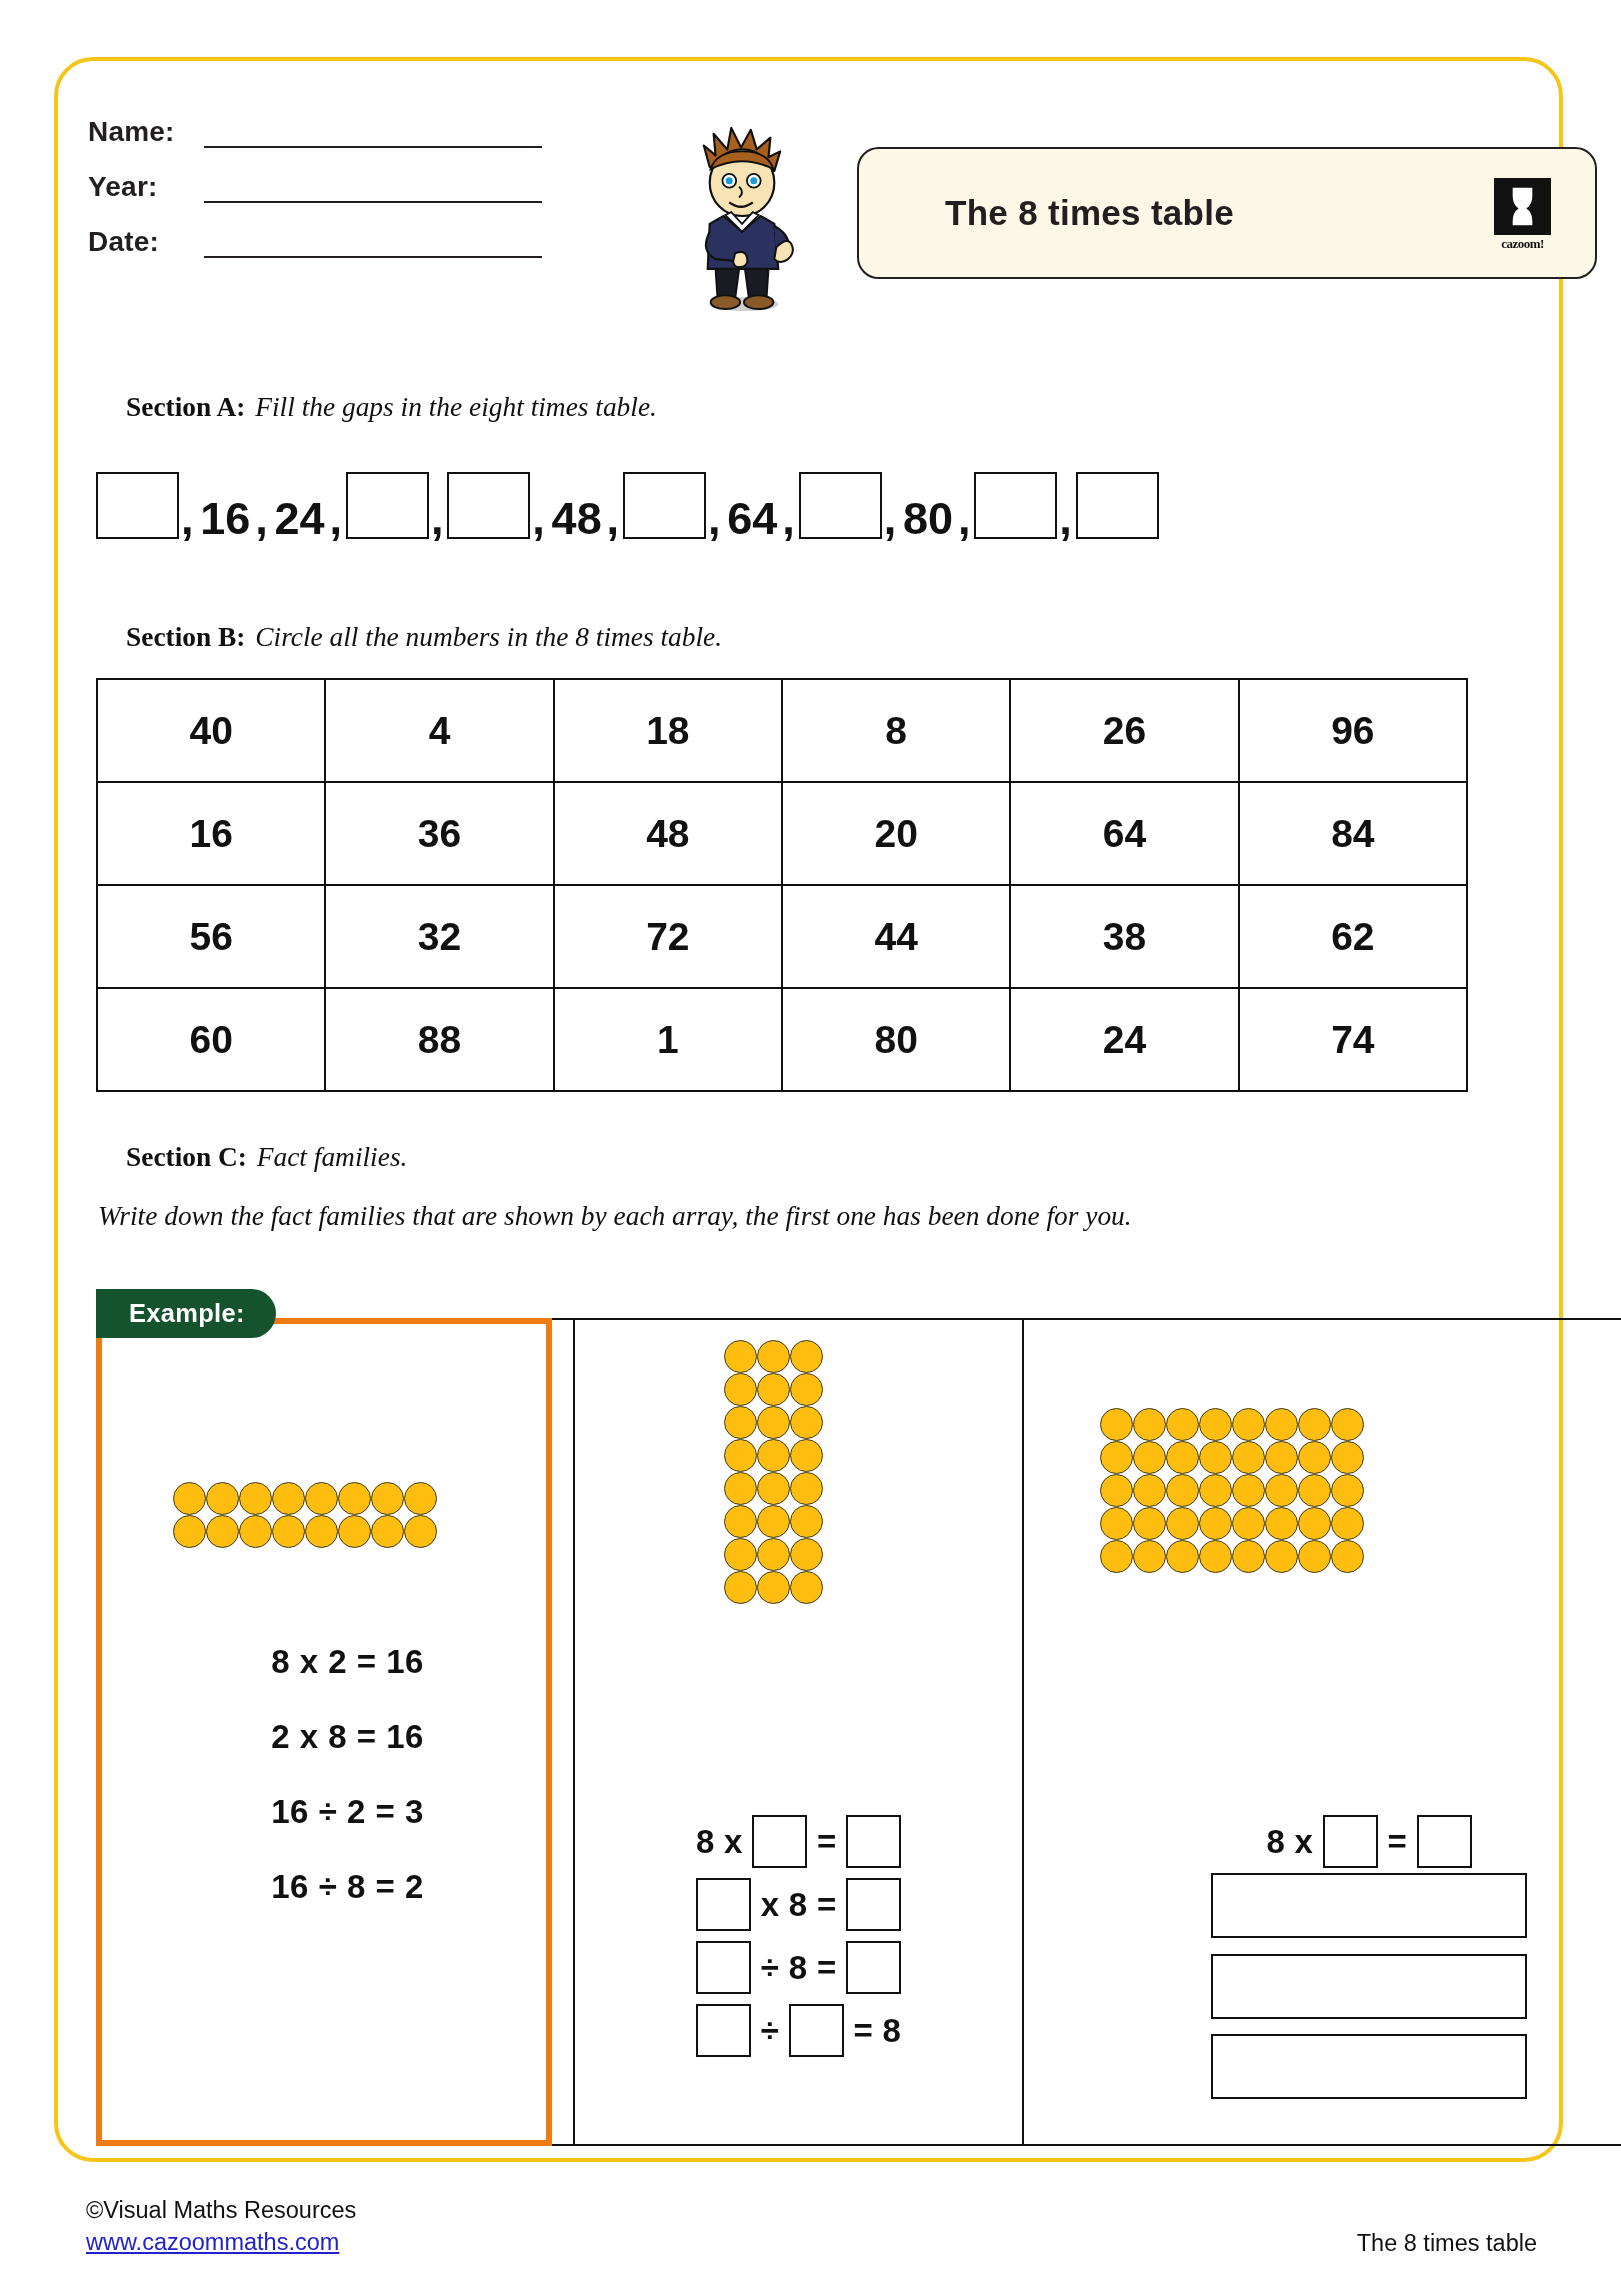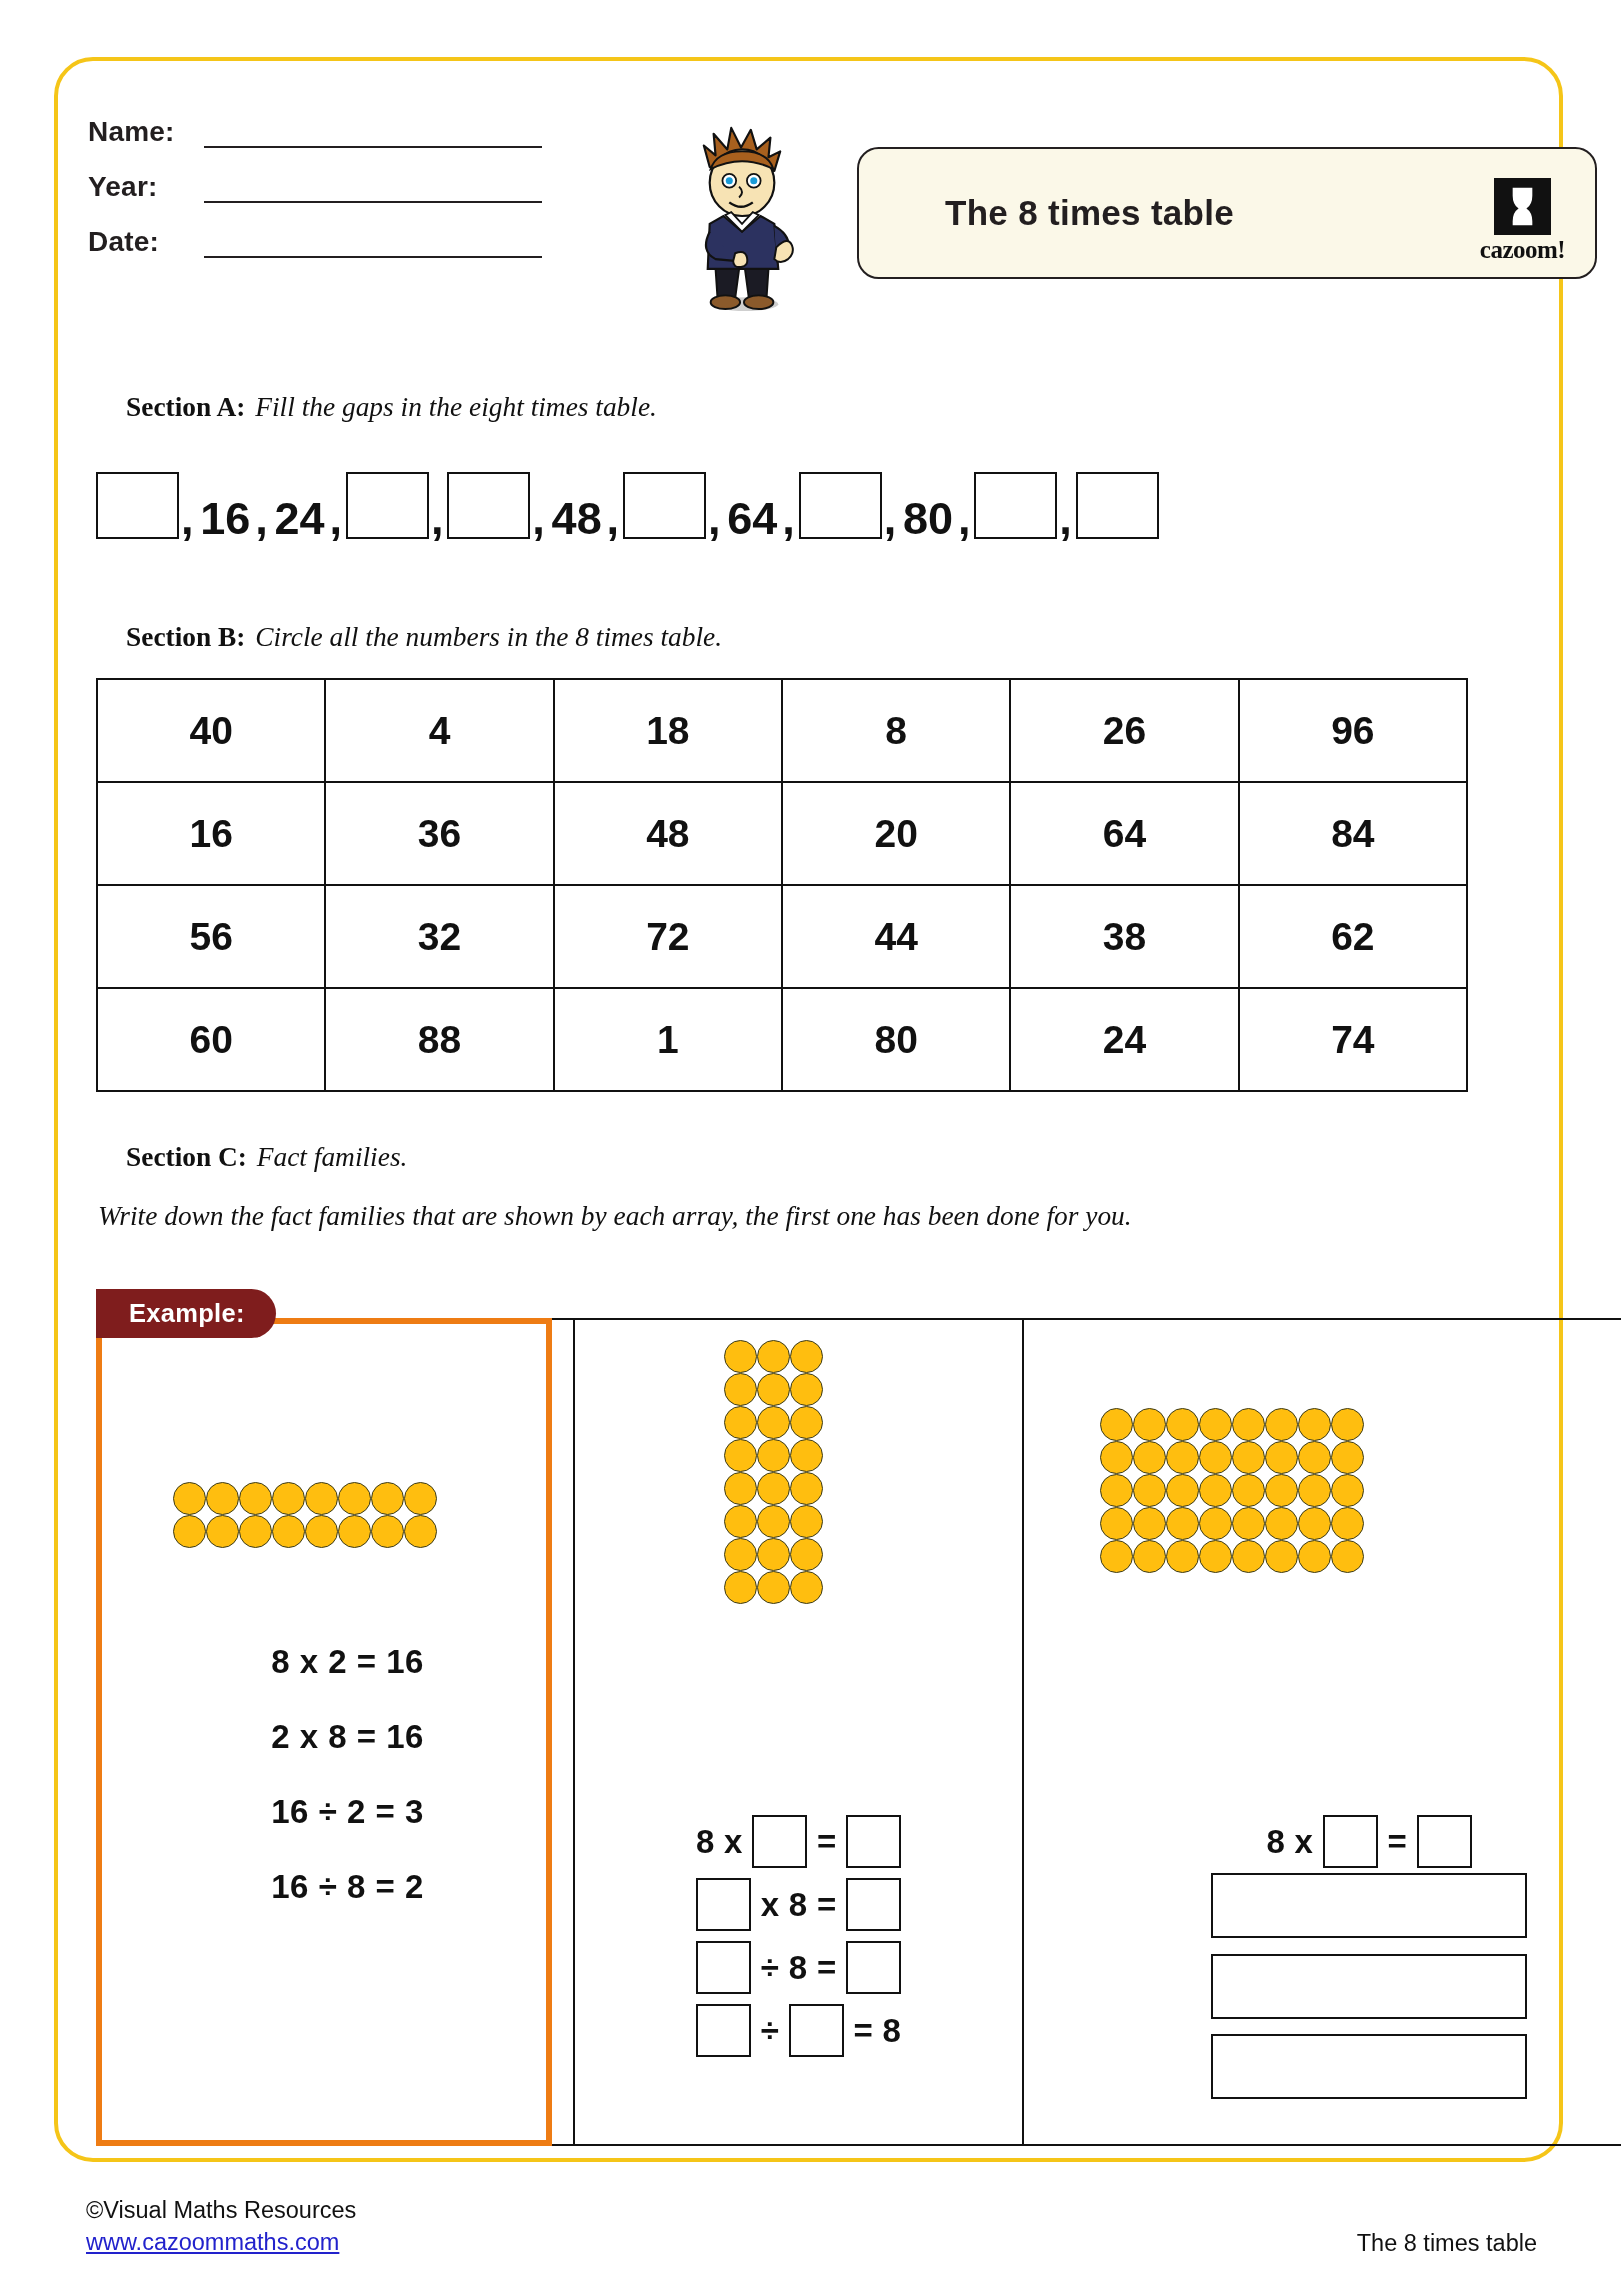--- a/index.html
+++ b/index.html
@@ -22,21 +22,21 @@
 
   
   #title-box{
     position:absolute;left:769px;top:54px;width:740px;height:132px;
     background:#FBF8E8;border:2.9px solid #231f20;border-radius:21.6px;box-sizing:border-box;
     display:flex;align-items:center;
   }
   #title-text{font-size:35px;font-weight:bold;color:#231f20;margin-left:86px;letter-spacing:0.3px;}
   #logo{position:absolute;right:25.5px;top:29px;width:94px;height:80px;text-align:center;}
   #logo-mark{width:57px;height:57px;background:#111;margin:0 auto;position:relative;}
-  #logo-word{font-family:"Liberation Serif",serif;font-weight:bold;font-size:25px;color:#111;letter-spacing:-0.5px;margin-top:1px;}
+  #logo-word{font-family:"Liberation Serif",serif;font-weight:bold;font-size:13px;color:#111;letter-spacing:-0.5px;margin-top:1px;}
 
   
   .sec-head{position:absolute;font-family:"Liberation Serif",serif;font-size:27.4px;color:#111;white-space:nowrap;margin-left:28px;}
   .sec-head b{font-style:normal;font-weight:bold;}
   .sec-head i{font-style:italic;margin-left:9.8px;font-weight:normal;}
 
   
   #secA-head{left:98px;top:392px;}
   #secA-row{position:absolute;left:96px;top:461px;display:flex;align-items:center;height:88px;}
   .a-box{width:83px;height:67px;border:2.9px solid #111;box-sizing:border-box;background:#fff;}
@@ -62,21 +62,21 @@
   #c-col2{width:451px;border-left:2.9px solid #111;border-right:2.9px solid #111;}
   #c-col3{flex:1;}
 
   
   #example-frame{
     position:absolute;left:96px;top:1318px;width:456px;height:828px;
     border:6.9px solid #EE7C14;box-sizing:border-box;
   }
   #example-tab{
     position:absolute;left:96px;top:1289px;height:49px;padding:0 31px 0 33px;
-    background:#7f1d1d;border-radius:0 24.5px 24.5px 0;display:flex;align-items:center;
+    background:#14532d;border-radius:0 24.5px 24.5px 0;display:flex;align-items:center;
   }
   #example-tab span{color:#ffffff;font-size:25.5px;font-weight:bold;letter-spacing:0.3px;}
 
   
   .array{position:absolute;}
   .arow{display:flex;}
   .dot{width:33px;height:33px;border-radius:50%;background:#FFBE0F;border:1.5px solid #3b3b1a;box-sizing:border-box;}
 
   
   .eq-line{font-size:33px;font-weight:bold;color:#111;text-align:center;letter-spacing:0.5px;}

